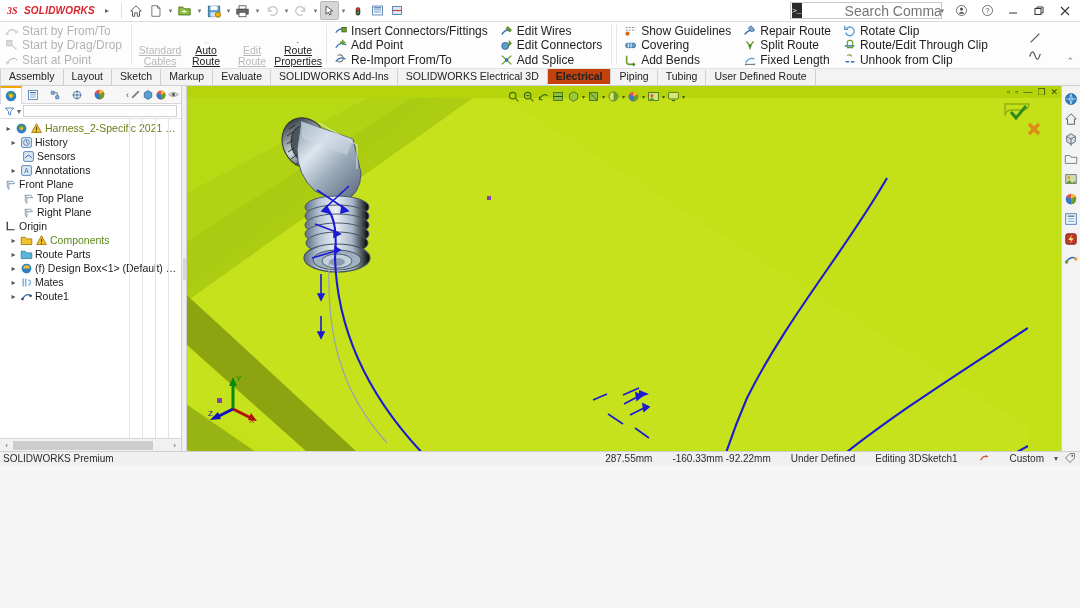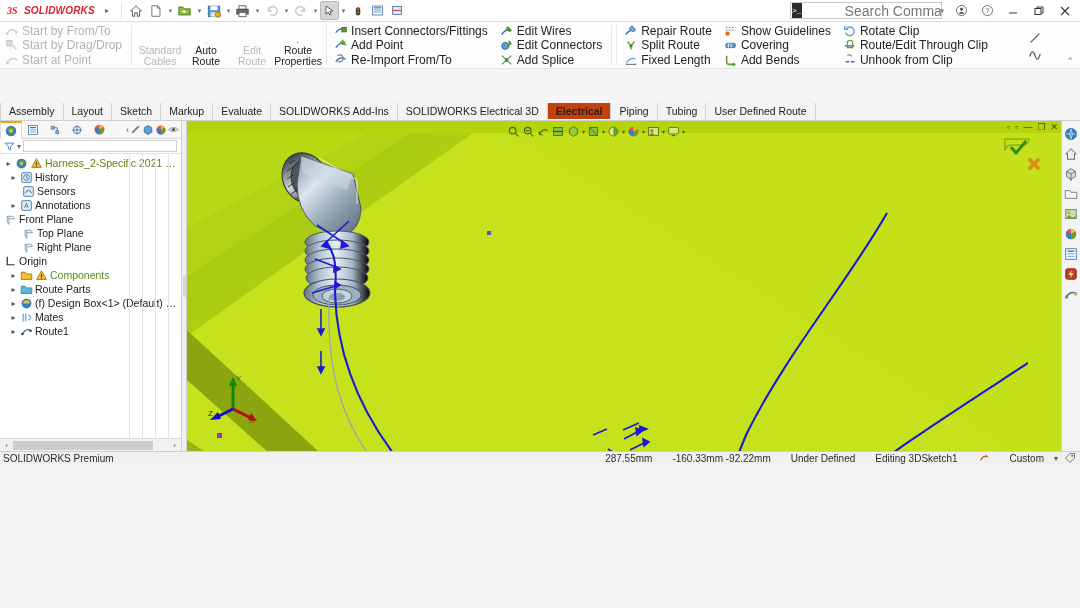--- a/index.html
+++ b/index.html
@@ -56,29 +56,30 @@
   .ritem {
     display:flex; align-items:flex-end; gap:3px; height:15px; padding:0 4px 0 2px;
     font-size:12px; color:#222; white-space:nowrap; cursor:default;
   }
   .ritem.dis { color:#b4b4b4; }
   .ricon { width:14px; height:14px; flex:0 0 14px; display:block; }
   .rbig {
     display:flex; flex-direction:column; align-items:center; justify-content:flex-end;
     width:46px; padding-top:19px; font-size:10.5px; color:#222; line-height:11px; text-align:center;
     cursor:default;
+    text-decoration:underline;
   }
   .rbig.dis { color:#b8b8b8; }
   .rbig .bi { width:22px; height:22px; margin-bottom:1px; }
   .ribbon-pin { position:absolute; right:6px; bottom:2px; font-size:9px; color:#777; }
 
   
   .tabbar {
     height:17px; background:#f3f3f3; display:flex; align-items:flex-end;
-    border-bottom:1px solid #cfcfcf; flex:0 0 17px; padding-left:0px;margin-top:35px;
+    border-bottom:1px solid #cfcfcf; flex:0 0 17px; padding-left:0px;
   }
   .tab {
     height:17px; line-height:16px; padding:0 8px; font-size:10.5px; color:#222;
     border-right:1px solid #d2d2d2; background:#f3f3f3; cursor:default; white-space:nowrap;
   }
   .tab:first-child { border-left:1px solid #d2d2d2; }
   .tab.active { background:#c2410c; font-weight:bold; border-bottom:1px solid #fff; }
   .tabbar-fill { flex:1; background:#b5d40b; }
 
   
@@ -398,64 +399,64 @@
       </div>
     </div>
     <div class="rsep"></div>
 
     <div class="rsep"></div>
 
     <div class="rgroup">
       <div class="rcol">
         <div class="ritem">
           <svg class="ricon" viewBox="0 0 16 16">
+              <path d="M2 4 h11 M2 7 h11" stroke="#777" stroke-dasharray="2 1.5"></path>
+              <circle cx="4" cy="11" r="2.4" fill="#d06a1b"></circle>
+            </svg>
+          <span>Show Guidelines</span>
+        </div>
+        <div class="ritem">
+          <svg class="ricon" viewBox="0 0 16 16">
+              <rect x="2" y="6" width="11" height="5" rx="2" fill="#5a9fd4" stroke="#2f6a96"></rect>
+              <path d="M5 6 v5 M8 6 v5" stroke="#fff"></path>
+            </svg>
+          <span>Covering</span>
+        </div>
+        <div class="ritem">
+          <svg class="ricon" viewBox="0 0 16 16">
+              <path d="M3 3 v7 q0 3 3 3 h5" fill="none" stroke="#6b9c2f" stroke-width="1.8"></path>
+              <path d="M11 11 v4 M9 13 h4" stroke="#3f8a1c" stroke-width="1.4"></path>
+            </svg>
+          <span>Add Bends</span>
+        </div>
+      </div>
+    </div>
+
+    <div class="rgroup">
+      <div class="rcol">
+        <div class="ritem">
+          <svg class="ricon" viewBox="0 0 16 16">
               <path d="M2 12 q5 -7 11 -4" fill="none" stroke="#2f6fb5" stroke-width="1.5"></path>
               <path d="M9 2 l4 4 -3 3 -4 -4 z" fill="#7fa8d4" stroke="#2f6a96"></path>
             </svg>
           <span>Repair Route</span>
         </div>
         <div class="ritem">
           <svg class="ricon" viewBox="0 0 16 16">
               <path d="M8 13 v-4 l-4 -5 M8 9 l4 -5" fill="none" stroke="#6b9c2f" stroke-width="1.6"></path>
               <circle cx="8" cy="9" r="1.8" fill="#3f8a1c"></circle>
             </svg>
           <span>Split Route</span>
         </div>
         <div class="ritem">
           <svg class="ricon" viewBox="0 0 16 16">
               <path d="M3 11 q5 -7 10 -4" fill="none" stroke="#5a9fd4" stroke-width="1.5"></path>
               <path d="M3 13 h10 M3 12 v2 M13 12 v2" stroke="#555"></path>
             </svg>
           <span>Fixed Length</span>
-        </div>
-      </div>
-    </div>
-
-    <div class="rgroup">
-      <div class="rcol">
-        <div class="ritem">
-          <svg class="ricon" viewBox="0 0 16 16">
-              <path d="M2 4 h11 M2 7 h11" stroke="#777" stroke-dasharray="2 1.5"></path>
-              <circle cx="4" cy="11" r="2.4" fill="#d06a1b"></circle>
-            </svg>
-          <span>Show Guidelines</span>
-        </div>
-        <div class="ritem">
-          <svg class="ricon" viewBox="0 0 16 16">
-              <rect x="2" y="6" width="11" height="5" rx="2" fill="#5a9fd4" stroke="#2f6a96"></rect>
-              <path d="M5 6 v5 M8 6 v5" stroke="#fff"></path>
-            </svg>
-          <span>Covering</span>
-        </div>
-        <div class="ritem">
-          <svg class="ricon" viewBox="0 0 16 16">
-              <path d="M3 3 v7 q0 3 3 3 h5" fill="none" stroke="#6b9c2f" stroke-width="1.8"></path>
-              <path d="M11 11 v4 M9 13 h4" stroke="#3f8a1c" stroke-width="1.4"></path>
-            </svg>
-          <span>Add Bends</span>
         </div>
       </div>
     </div>
 
     <div class="rgroup">
       <div class="rcol">
         <div class="ritem">
           <svg class="ricon" viewBox="0 0 16 16">
               <path d="M4 5 a5 5 0 1 1 -1 5" fill="none" stroke="#5a9fd4" stroke-width="1.6"></path>
               <path d="M2 2 v4 h4" fill="none" stroke="#5a9fd4" stroke-width="1.6"></path>

